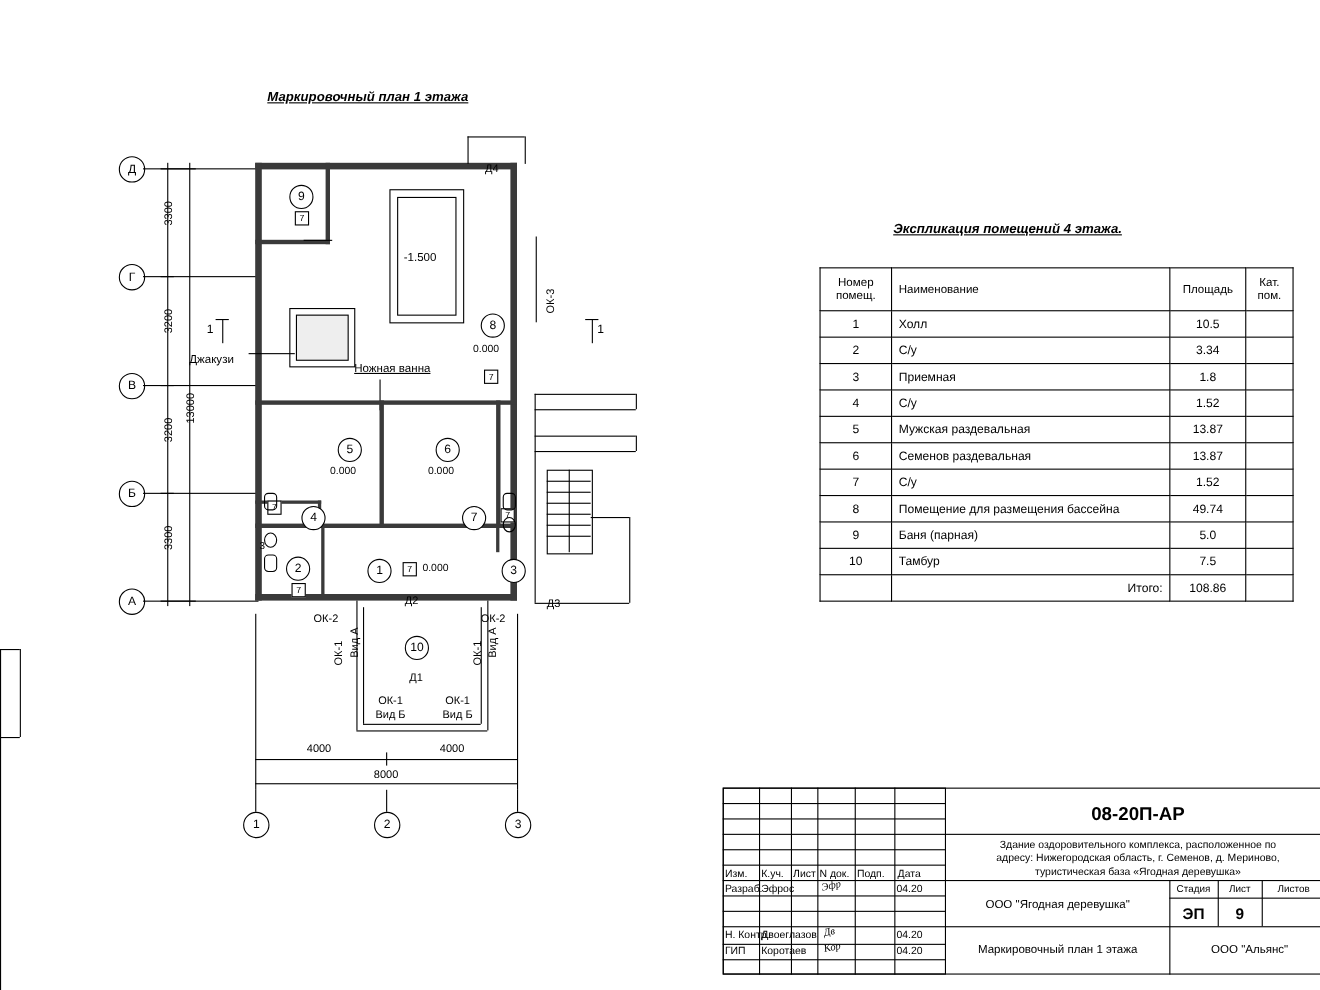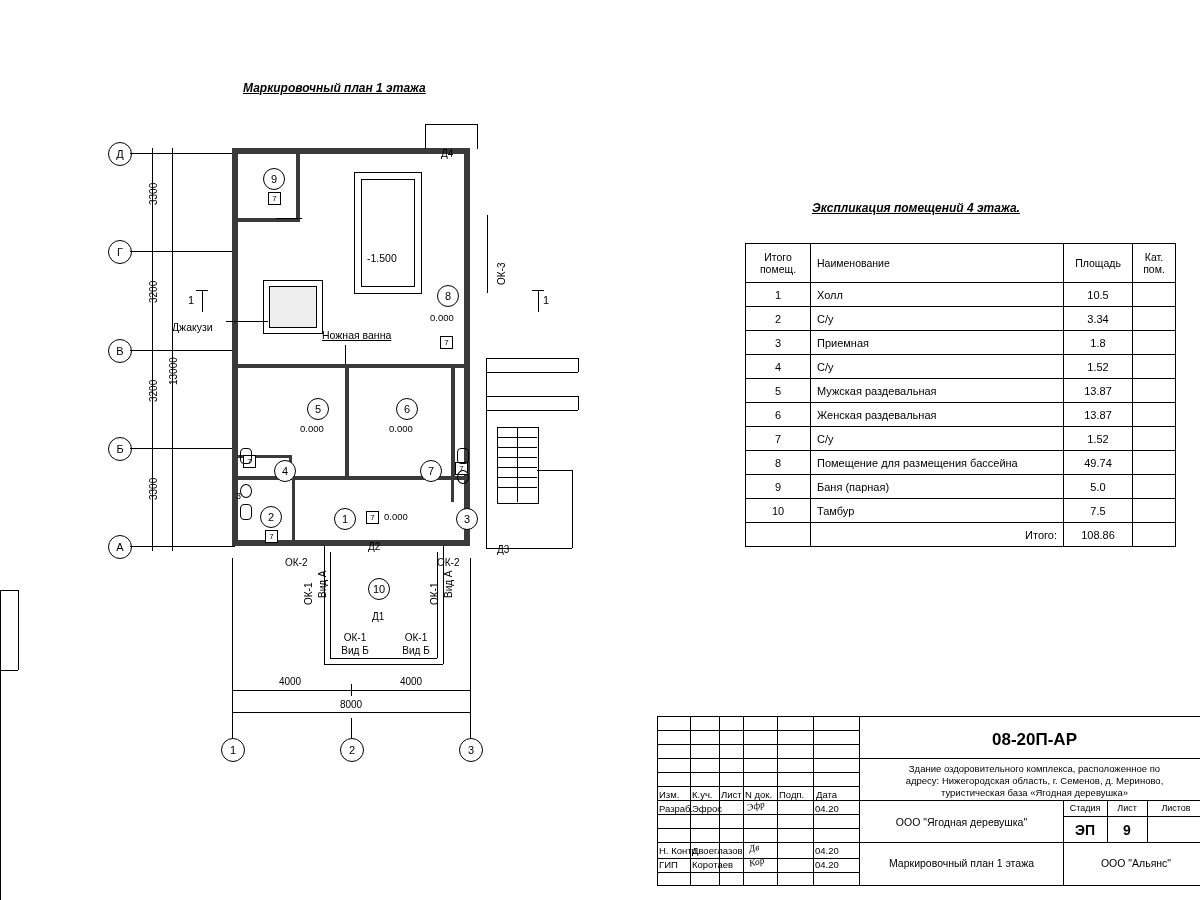--- a/index.html
+++ b/index.html
@@ -97,21 +97,21 @@
   <div class="ln h" style="left:425px;top:124px;width:52px;"></div>
   <div class="ln v" style="left:425px;top:124px;height:25px;"></div>
   <div class="ln v" style="left:477px;top:124px;height:25px;"></div>
   <div class="txt" style="left:441px;top:148px;font-size:10px;">Д4</div>
 
   <div class="ln v" style="left:487px;top:215px;height:78px;"></div>
   <div class="txt rot" style="left:496px;top:285px;transform:rotate(-90deg);font-size:10px;">ОК-3</div>
 
   <div class="frame" style="left:354px;top:172px;width:66px;height:120px;"></div>
   <div class="frame" style="left:361px;top:179px;width:52px;height:106px;"></div>
-  <div class="txt" style="left:367px;top:229px;font-size:10.5px;margin-top:24px;">-1.500</div>
+  <div class="txt" style="left:367px;top:229px;font-size:10.5px;">-1.500</div>
 
   <div class="wall" style="left:232px;top:218px;width:68px;height:4px;"></div>
   <div class="wall" style="left:296px;top:148px;width:4px;height:74px;"></div>
   <div class="ln h" style="left:276px;top:218px;width:26px;"></div>
   <div class="bub rm" style="left:263px;top:168px;">9</div>
   <div class="sq" style="left:268px;top:192px;">7</div>
 
   <div class="frame" style="left:263px;top:280px;width:58px;height:52px;"></div>
   <div class="frame" style="left:269px;top:286px;width:46px;height:40px;background:#eee;"></div>
   <div class="txt" style="left:172px;top:322px;font-size:10.5px;">Джакузи</div>
@@ -224,21 +224,21 @@
   <div class="ln v" style="left:351px;top:718px;height:20px;"></div>
   <div class="ln v" style="left:470px;top:718px;height:20px;"></div>
   <div class="bub ax" style="left:221px;top:738px;">1</div>
   <div class="bub ax" style="left:340px;top:738px;">2</div>
   <div class="bub ax" style="left:459px;top:738px;">3</div>
 
   <div class="txt" id="table-title">Экспликация помещений 4 этажа.</div>
   <table id="exp-table">
     <thead>
       <tr>
-        <td class="c-num">Итого помещ.</td>
+        <td class="c-num">Номер помещ.</td>
         <td class="c-name ctr">Наименование</td>
         <td class="c-area">Площадь</td>
         <td class="c-cat">Кат. пом.</td>
       </tr>
     </thead>
     <tbody>
       <tr>
         <td class="c-num">1</td>
         <td class="c-name">Холл</td>
         <td class="c-area">10.5</td>
@@ -263,21 +263,21 @@
         <td class="c-cat"></td>
       </tr>
       <tr>
         <td class="c-num">5</td>
         <td class="c-name">Мужская раздевальная</td>
         <td class="c-area">13.87</td>
         <td class="c-cat"></td>
       </tr>
       <tr>
         <td class="c-num">6</td>
-        <td class="c-name">Женская раздевальная</td>
+        <td class="c-name">Семенов раздевальная</td>
         <td class="c-area">13.87</td>
         <td class="c-cat"></td>
       </tr>
       <tr>
         <td class="c-num">7</td>
         <td class="c-name">С/у</td>
         <td class="c-area">1.52</td>
         <td class="c-cat"></td>
       </tr>
       <tr>

